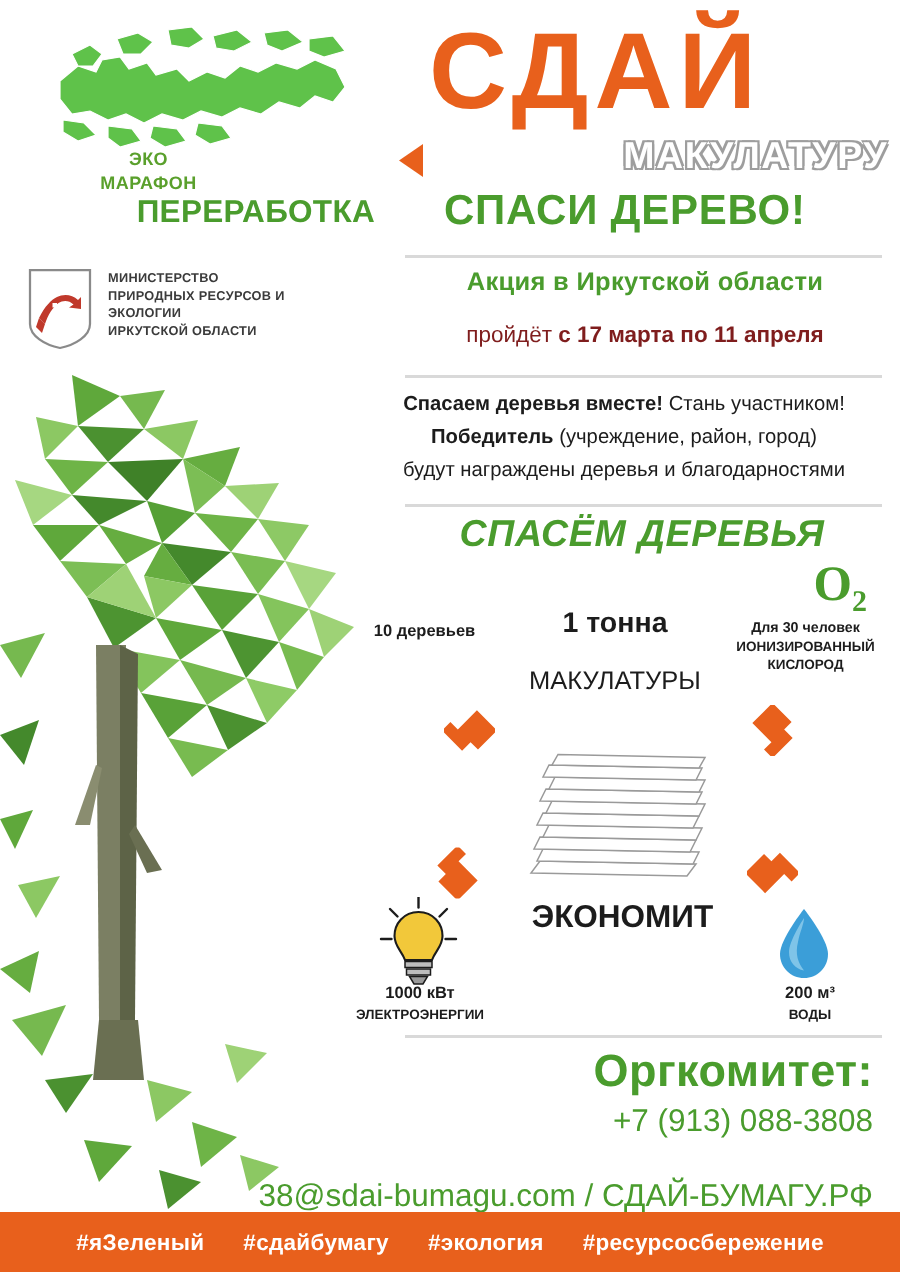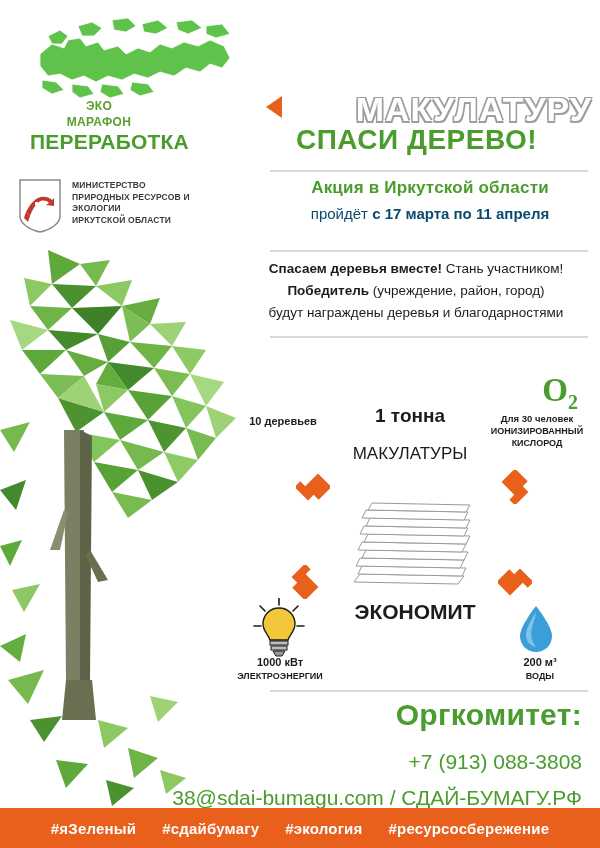--- a/index.html
+++ b/index.html
@@ -46,21 +46,21 @@
     font-weight: bold;
     color: #5aa02c;
     line-height: 16px;
     letter-spacing: .3px;
   }
   .pererabotka {
     position: absolute;
     left: 16px;
     top: 120px;
     width: 220px;
-    text-align: left;
+    text-align: right;
     font-size: 21px;
     font-weight: bold;
     color: #4a9c2d;
     letter-spacing: .2px;
   }
 
   
   .ministry {
     position: absolute;
     left: 18px;
@@ -101,21 +101,21 @@
     font-size: 72px;
     font-weight: bold;
     color: #e8601c;
     letter-spacing: 4px;
     line-height: 72px;
   }
   .makulaturu {
     position: absolute;
     right: 4px;
     top: 78px;
-    font-size: 34px;
+    font-size: 25px;
     font-weight: bold;
     color: #ffffff;
     letter-spacing: 1px;
     -webkit-text-stroke: 0;
     text-shadow:
       -1.5px -1.5px 0 #9e9e9e,
        1.5px -1.5px 0 #9e9e9e,
       -1.5px  1.5px 0 #9e9e9e,
        1.5px  1.5px 0 #9e9e9e;
   }
@@ -160,23 +160,23 @@
     width: 320px;
     text-align: center;
   }
   .action-title {
     font-size: 17px;
     font-weight: bold;
     color: #4a9c2d;
     letter-spacing: .2px;
   }
   .action-dates {
-    margin-top: 7px;
+    margin-top: 17px;
     font-size: 15px;
-    color: #0c4a6e;
+    color: #7f1d1d;
   }
   .action-dates b { font-weight: bold; }
 
   
   .participate {
     position: absolute;
     left: 238px;
     top: 258px;
     width: 356px;
     text-align: center;
@@ -323,21 +323,21 @@
     padding-right: 8px;
     box-sizing: border-box;
   }
   .org-title {
     font-size: 30px;
     font-weight: bold;
     color: #4a9c2d;
     letter-spacing: .3px;
   }
   .org-phone {
-    margin-top: 18px;
+    margin-top: 4px;
     font-size: 21px;
     color: #4a9c2d;
   }
   .org-mail {
     position: absolute;
     left: 150px;
     top: 786px;
     width: 440px;
     text-align: right;
     padding-right: 8px;
@@ -479,20 +479,21 @@
     </svg>
     <div class="ministry-text">
       <div>МИНИСТЕРСТВО</div>
       <div>ПРИРОДНЫХ РЕСУРСОВ И</div>
       <div>ЭКОЛОГИИ</div>
       <div>ИРКУТСКОЙ ОБЛАСТИ</div>
     </div>
   </div>
 
   <div class="headline">
+    <div class="sdai">СДАЙ</div>
     <div class="tri-orange"></div>
     <div class="makulaturu">МАКУЛАТУРУ</div>
     <div class="spasi-derevo">СПАСИ ДЕРЕВО!</div>
   </div>
 
   <div class="hr l1"></div>
 
   <div class="action">
     <div class="action-title">Акция в Иркутской области</div>
     <div class="action-dates"><span>пройдёт </span><b>с 17 марта по 11 апреля</b></div>
@@ -501,20 +502,21 @@
   <div class="hr l2"></div>
 
   <div class="participate">
     <div><b>Спасаем деревья вместе!</b><span> Стань участником!</span></div>
     <div><b>Победитель</b><span> (учреждение, район, город)</span></div>
     <div>будут награждены деревья и благодарностями</div>
   </div>
 
   <div class="hr l3"></div>
 
+  <div class="save-title">СПАСЁМ ДЕРЕВЬЯ</div>
 
   <div class="o2"><span>O</span><sub>2</sub></div>
 
   <div class="lbl lbl-trees">10 деревьев</div>
 
   <div class="lbl lbl-ton">
     <span>1 тонна</span>
     <span class="sub">МАКУЛАТУРЫ</span>
   </div>
 

